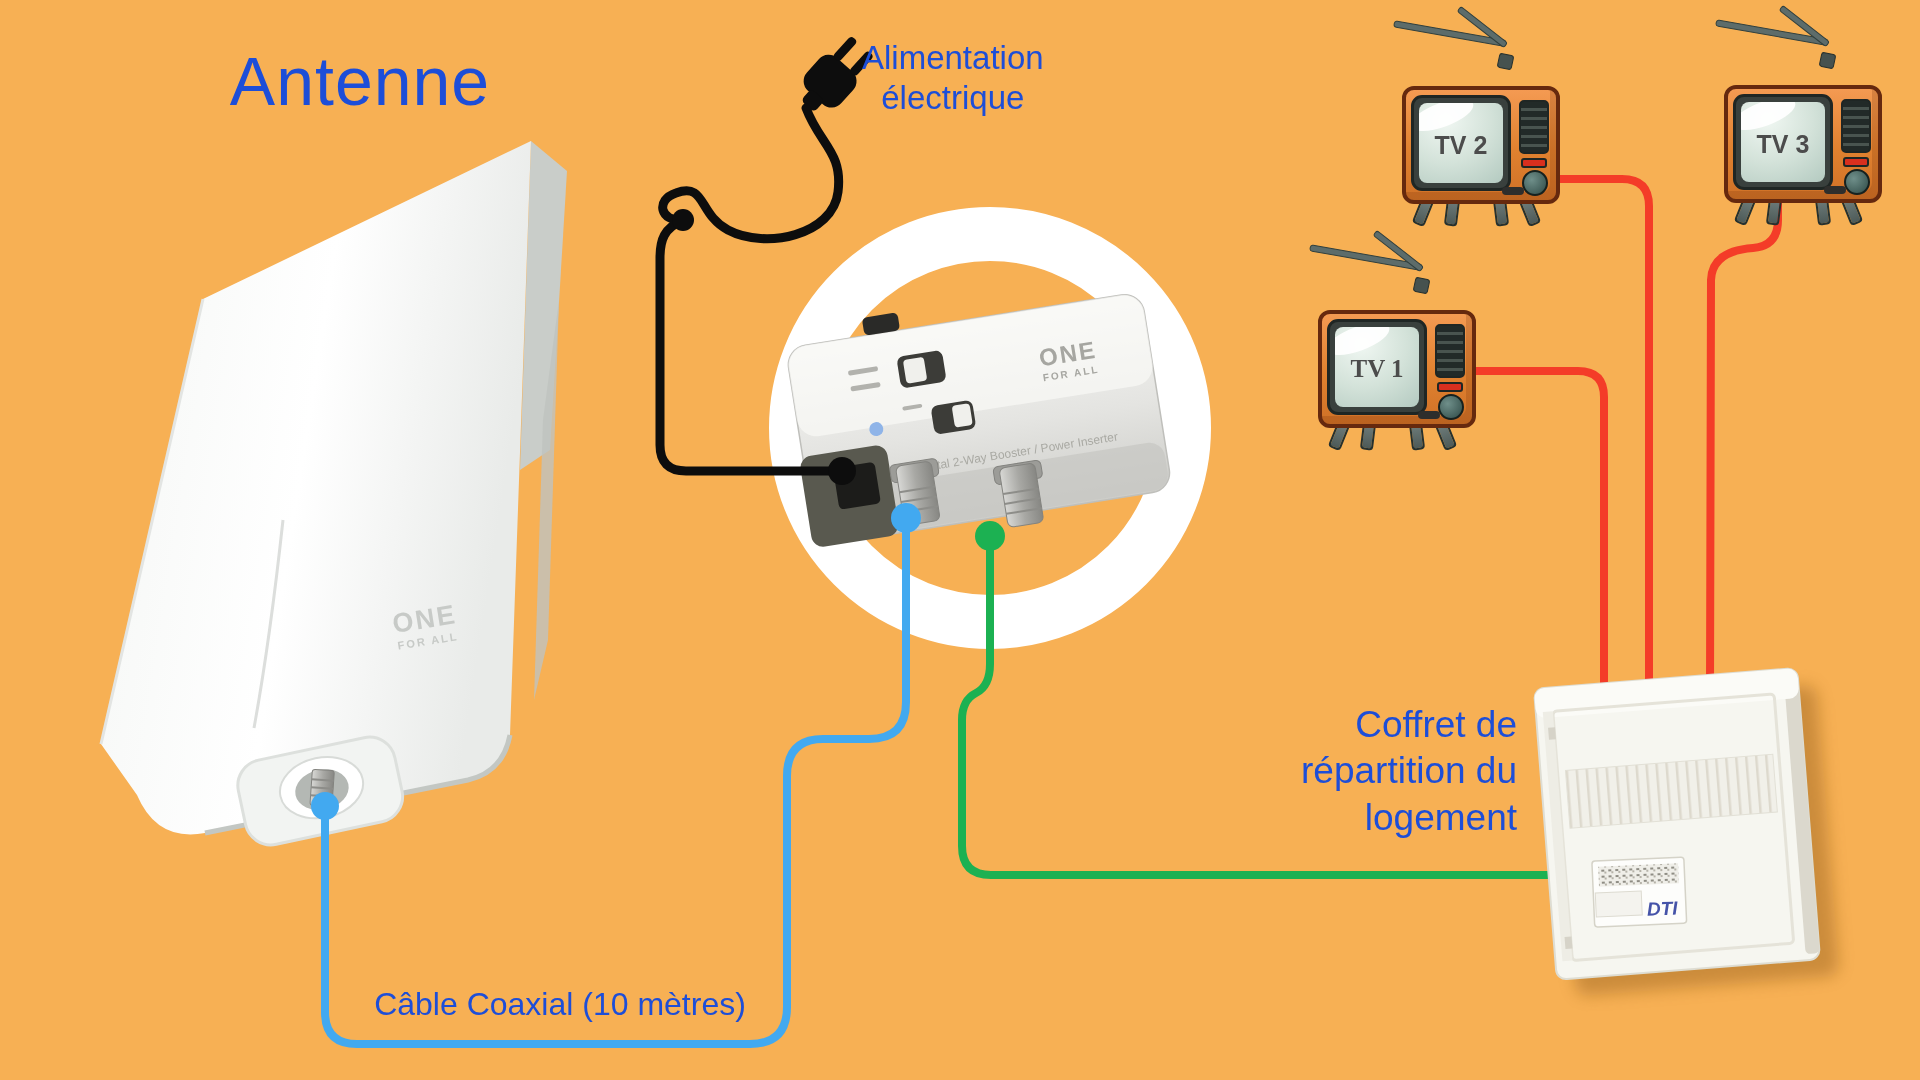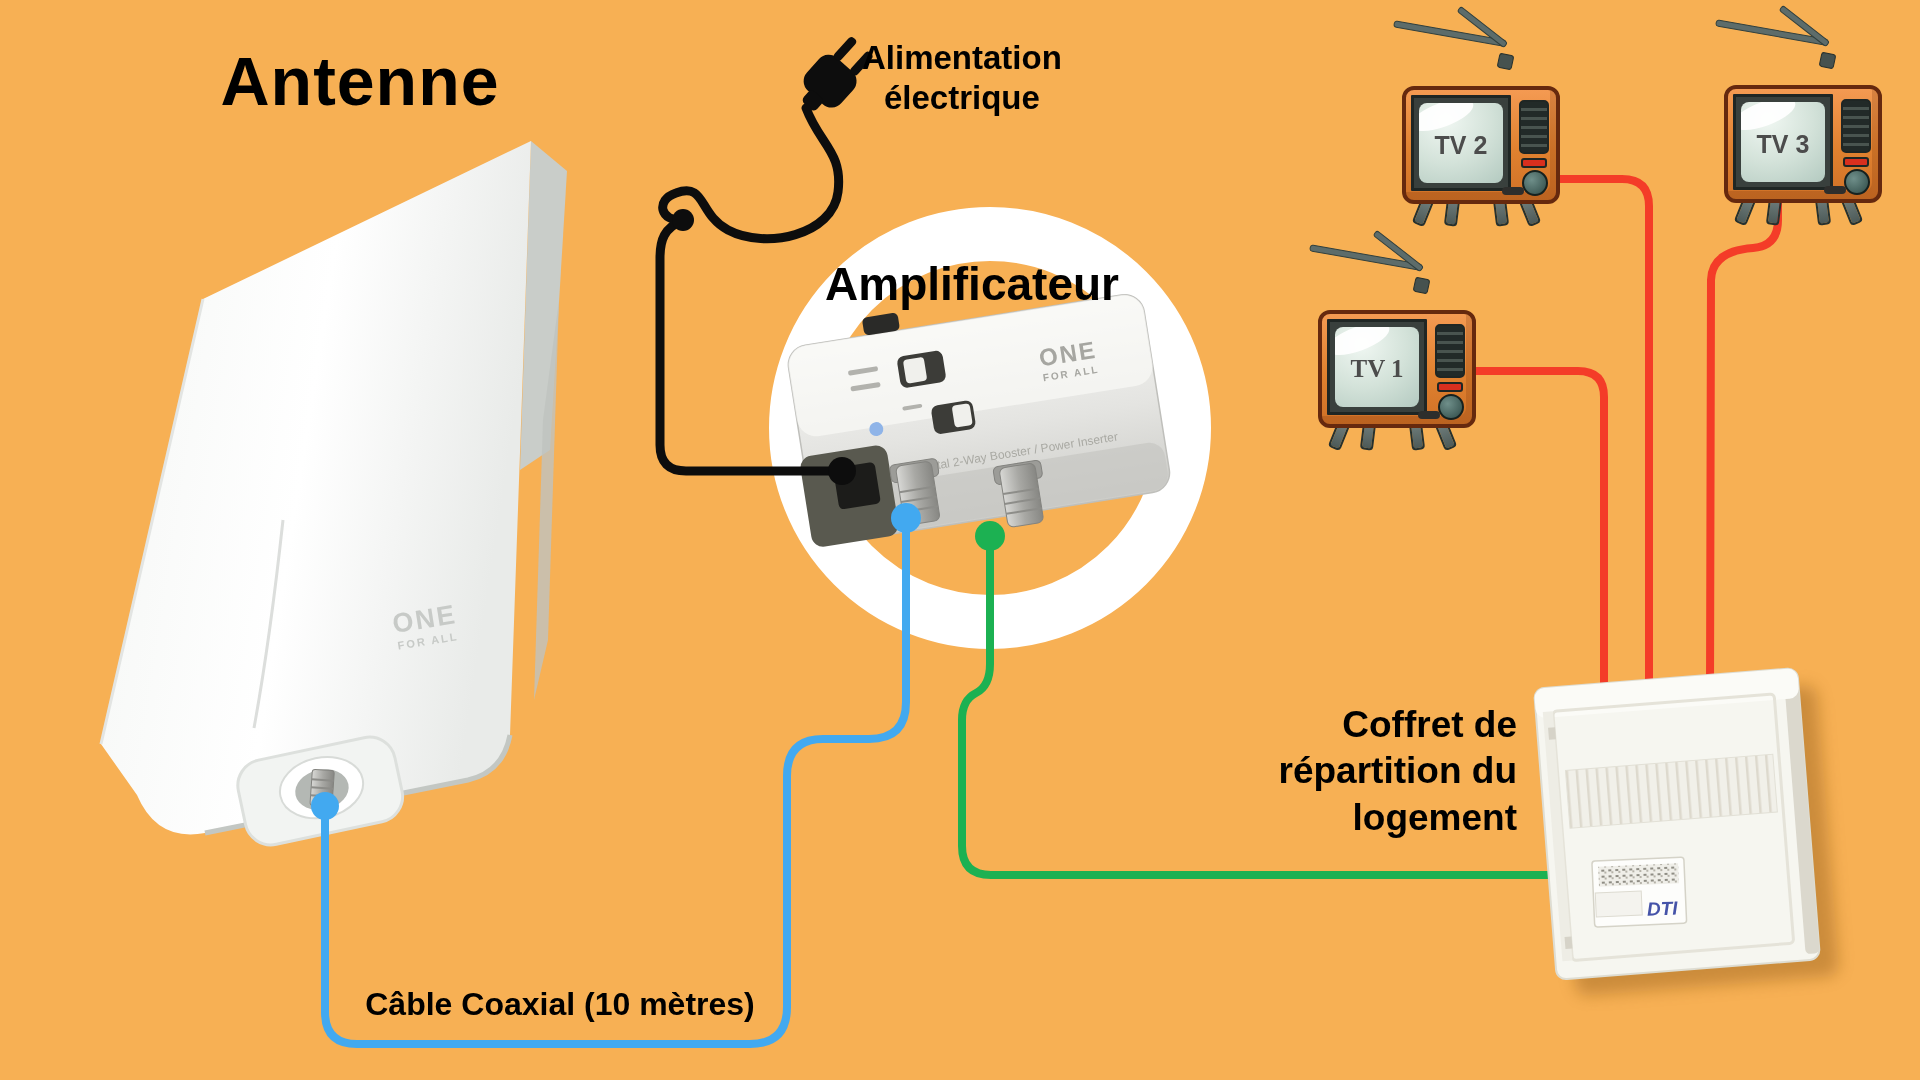--- a/index.html
+++ b/index.html
@@ -1,34 +1,34 @@
 <!DOCTYPE html>
 <html><head>
 <meta charset="utf-8">
 <style>
   html,body{margin:0;padding:0;}
   body{font-family:"Liberation Sans", sans-serif;}
   #stage{position:relative;width:1920px;height:1080px;overflow:hidden;background:#F7B054;}
   #gfx{position:absolute;left:0;top:0;width:1920px;height:1080px;}
 
-  .lbl{position:absolute;color:#000000;font-weight:bold;line-height:1.22;}
+  .lbl{position:absolute;color:#1d4ed8;font-weight:normal;line-height:1.22;}
   #antenne-label{left:160px;top:40px;width:400px;text-align:center;font-size:68px;letter-spacing:1px;}
   #alim-label{left:862px;top:38px;font-size:33px;text-align:center;}
   #ampli-label{left:772px;top:256px;width:400px;text-align:center;font-size:46px;}
   #coffret-label{right:403px;top:702px;width:420px;text-align:right;font-size:37px;line-height:1.25;}
   #cable-label{left:350px;top:985px;width:420px;text-align:center;font-size:32px;}
 
   
   .tv{position:absolute;width:150px;height:168px;}
   .rod{position:absolute;background:#5d6c6a;border:1px solid #31403e;border-radius:3px;height:5px;}
   .rod1{width:112px;left:-10px;top:-20px;transform:rotate(10deg);transform-origin:right center;}
   .rod2{width:58px;left:44px;top:-18px;transform:rotate(38deg);transform-origin:right center;}
   .rod-knob{position:absolute;width:13px;height:13px;left:96px;top:-6px;background:#46524f;border:1px solid #25302e;border-radius:3px;transform:rotate(12deg);}
   .tv-body{position:absolute;left:0;top:26px;width:150px;height:110px;background:linear-gradient(180deg,#f49a52,#e0812f 55%,#cf7127);border:4px solid #66290e;border-radius:12px;box-shadow:inset -6px -8px 0 rgba(120,50,10,.22);}
-  .bezel{position:absolute;left:5px;top:5px;width:94px;height:90px;background:#39403d;border:3px solid #1f2624;border-radius:1px;}
+  .bezel{position:absolute;left:5px;top:5px;width:94px;height:90px;background:#39403d;border:3px solid #1f2624;border-radius:11px;}
   .screen{position:absolute;left:5px;top:5px;right:5px;bottom:5px;background:radial-gradient(120% 120% at 32% 22%,#f0f7f2 0%,#d3e2d9 45%,#a9c2b8 100%);border-radius:8px;overflow:hidden;}
   .glare{position:absolute;width:66px;height:24px;background:rgba(255,255,255,.92);border-radius:50%;transform:rotate(-20deg);left:-10px;top:0px;}
   .tv-label{position:absolute;width:100%;text-align:center;top:28px;font-weight:bold;font-size:25px;color:#4c4c4c;}
   .grille{position:absolute;right:7px;top:10px;width:26px;height:50px;background:repeating-linear-gradient(180deg,#222a28 0 6px,#49544f 6px 9px);border:2px solid #1f2624;border-radius:5px;}
   .indicator{position:absolute;right:9px;top:68px;width:22px;height:6px;background:#d92f1e;border:2px solid #1f2624;border-radius:3px;}
   .knob{position:absolute;right:8px;top:80px;width:22px;height:22px;background:radial-gradient(circle at 35% 35%,#6f8f8a,#2f4a46);border:2px solid #16211f;border-radius:50%;}
   .oval-btn{position:absolute;right:32px;bottom:5px;width:22px;height:8px;background:#2e2e2c;border-radius:4px;}
   .leg{position:absolute;top:130px;width:9px;height:32px;background:linear-gradient(#7a8886,#4d5a58);border:2px solid #26312f;border-radius:4px;}
   .leg1{left:16px;transform:rotate(22deg);}
   .leg2{left:44px;transform:rotate(7deg);}
@@ -254,21 +254,20 @@
     </div>
   </div>
 
   <div class="lbl" id="antenne-label">Antenne</div>
 
   <div class="lbl" id="alim-label">
     <div>Alimentation</div>
     <div>électrique</div>
   </div>
 
-  <div class="lbl" id="ampli-label">Amplificateur</div>
 
   <div class="lbl" id="coffret-label">
     <div>Coffret de</div>
     <div>répartition du</div>
     <div>logement</div>
   </div>
 
   <div class="lbl" id="cable-label">Câble Coaxial (10 mètres)</div>
 
 </div>

